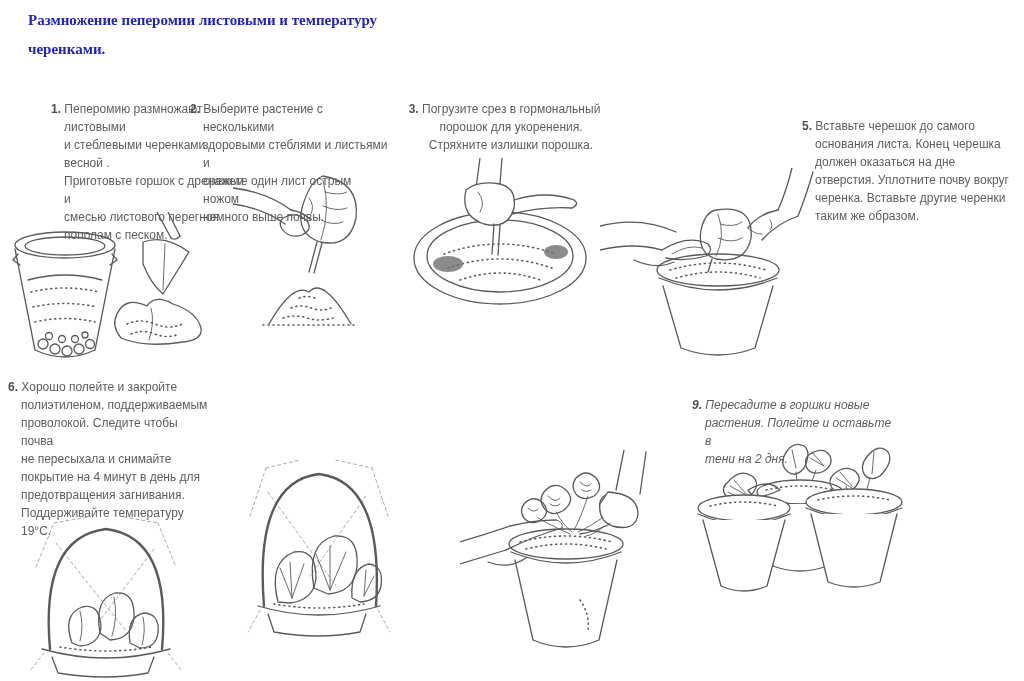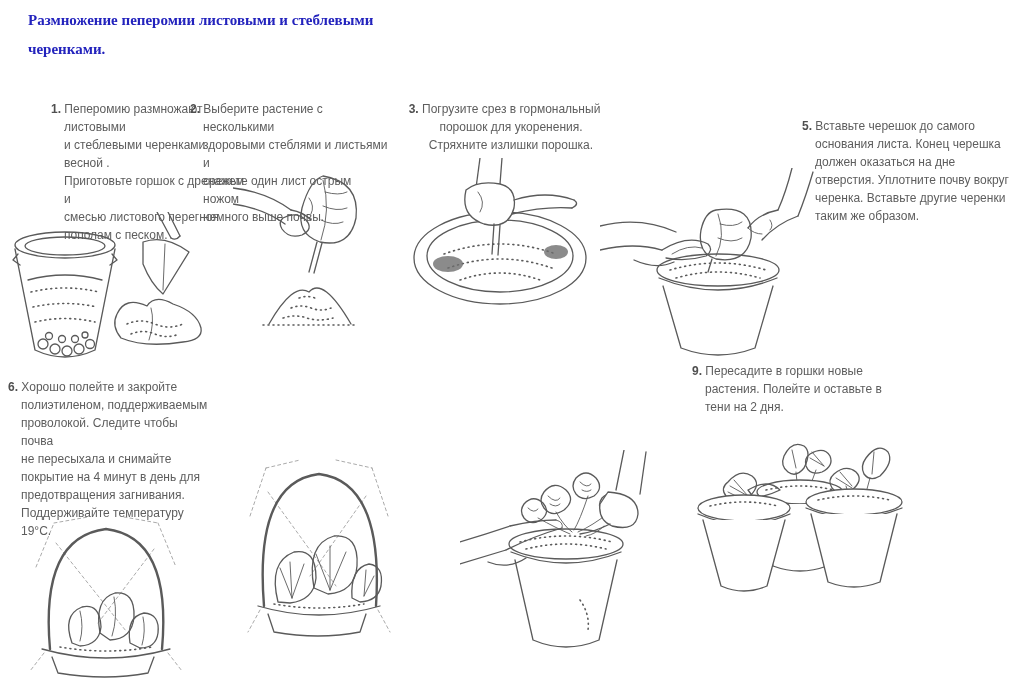--- a/index.html
+++ b/index.html
@@ -32,21 +32,21 @@
   .illus .dots  { stroke-dasharray:1 4; stroke-width:1.6; }
   .illus .dash  { stroke-dasharray:3 3; stroke-width:.8; opacity:.65; }
   .illus .thick { stroke-width:2.4; }
   .illus .thin  { stroke-width:.9; }
 </style>
 </head>
 <body>
 
 <div class="page">
 
-  <div class="doc-title">Размножение пеперомии листовыми и стеблевыми
+  <div class="doc-title">Размножение пеперомии листовыми и температуру
 черенками.</div>
 
   <div class="step" style="left:8px; top:100px; width:195px;margin-left:43px;">
     <span class="num">1.</span> <span class="txt">Пеперомию размножают
 листовыми
 и стеблевыми черенками весной .
 Приготовьте горшок с дренажем и
 смесью листового перегноя
 пополам с песком.</span>
   </div>
@@ -72,21 +72,21 @@
 
   <div class="step" style="left:8px; top:378px; width:200px;">
     <span class="num">6.</span> <span class="txt">Хорошо полейте и закройте
 полиэтиленом, поддерживаемым
 проволокой. Следите чтобы почва
 не пересыхала и снимайте
 покрытие на 4 минут в день для
 предотвращения загнивания.
 Поддерживайте температуру 19°С.</span>
   </div>
-  <div class="step" style="left:692px; top:362px; width:200px;">
+  <div class="step" style="left:692px; top:396px; width:200px;font-style:italic;">
     <span class="num">9.</span> <span class="txt">Пересадите в горшки новые
 растения. Полейте и оставьте в
 тени на 2 дня.</span>
   </div>
 
   <div class="illus" style="left:5px; top:212px; width:205px; height:158px;">
     <svg viewBox="0 0 205 158">
       <ellipse cx="60" cy="33" rx="50" ry="13"></ellipse>
       <ellipse cx="60" cy="34" rx="40" ry="9"></ellipse>
       <path d="M10,37 L30,138 Q60,152 90,138 L110,37"></path>

